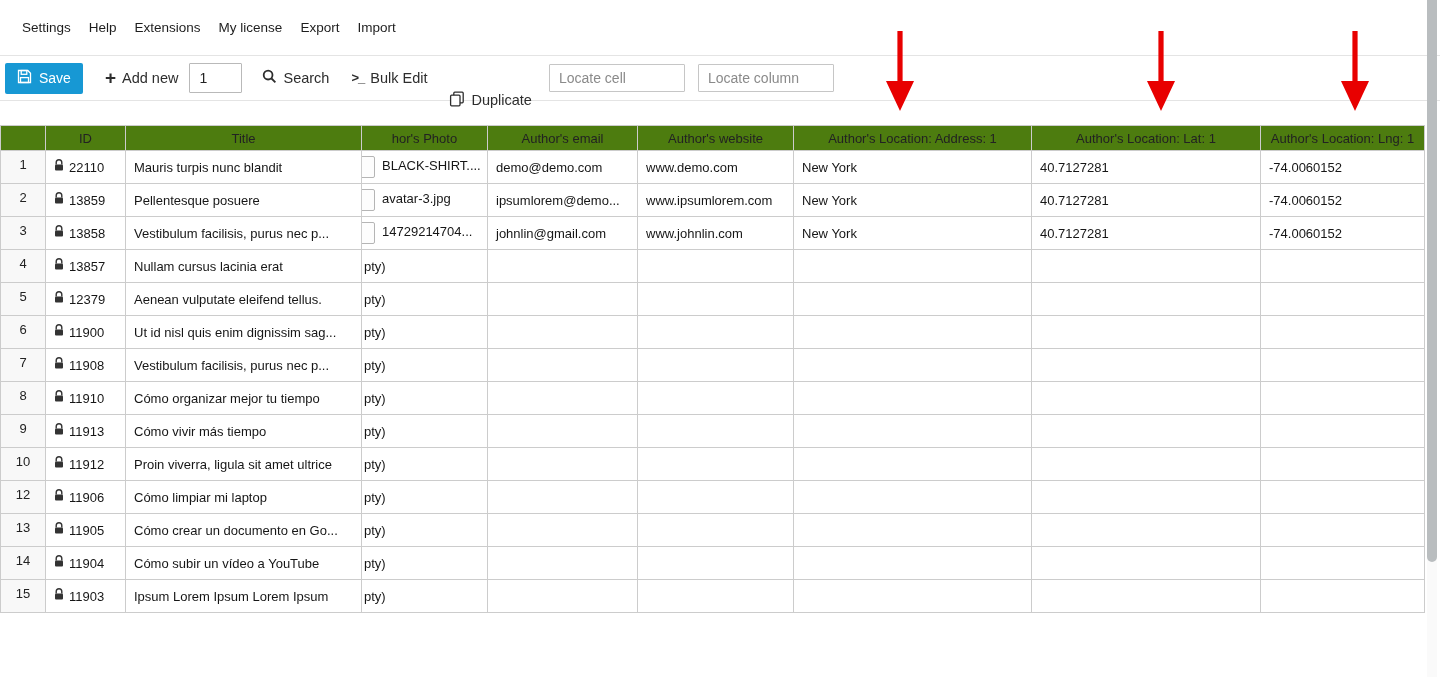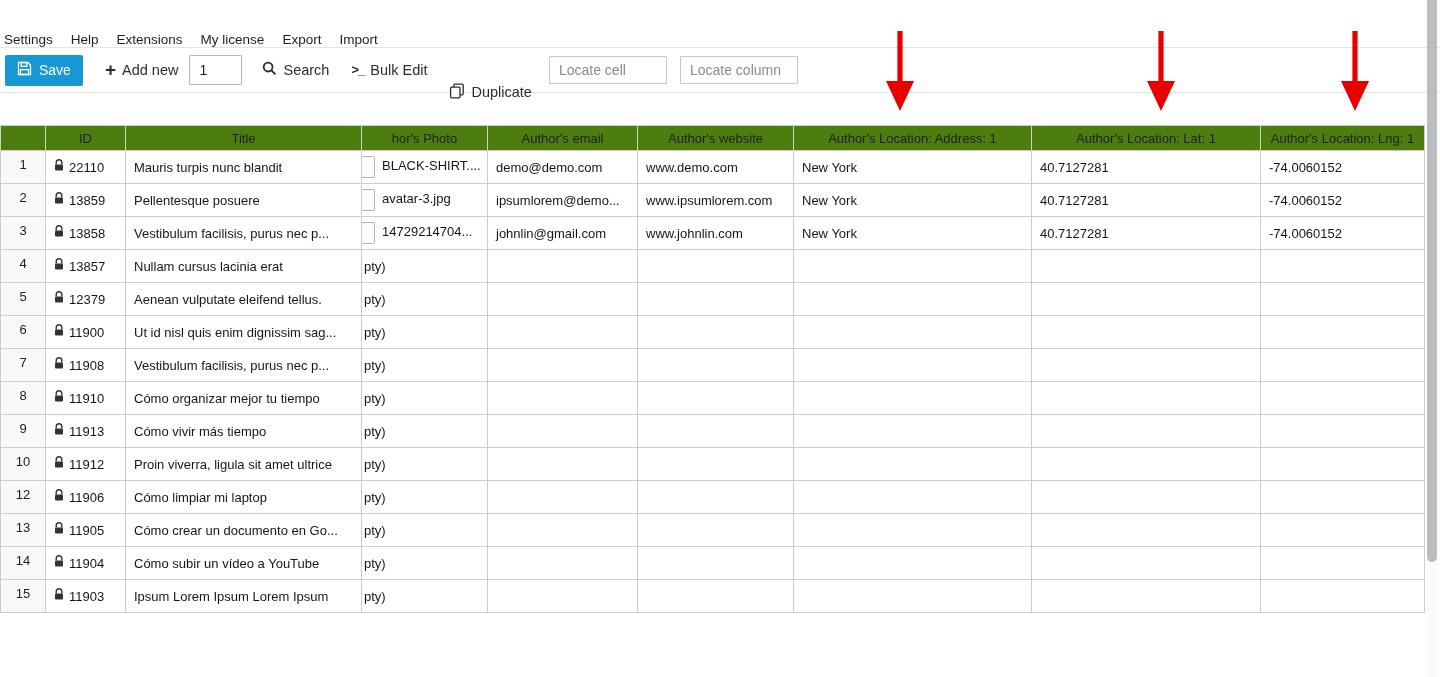--- a/index.html
+++ b/index.html
@@ -4,22 +4,22 @@
 <style>
   * { box-sizing: border-box; margin: 0; padding: 0; }
   html,body { width:1440px; height:677px; }
   body {
     font-family: "Liberation Sans", sans-serif;
     background:#fff; color:#222; position:relative; overflow:hidden;
   }
 
   
   .menubar {
-    height:48px; border-bottom:1px solid #e4e4e4;
-    display:flex; align-items:flex-end; gap:18px; padding-left:4px;
+    height:56px; border-bottom:1px solid #e4e4e4;
+    display:flex; align-items:center; gap:18px; padding-left:22px;
     font-size:13.5px; color:#1e1e1e;
   }
   .menubar span { cursor:pointer; white-space:nowrap; }
 
   
   .toolbar {
     height:45px; border-bottom:1px solid #e4e4e4;
     display:flex; align-items:center; padding-left:5px;
     font-size:14.5px; color:#2d2d2d;
   }
@@ -33,21 +33,21 @@
   .plus { font-size:19px; font-weight:bold; line-height:1; position:relative; top:-1px; }
   .count-input {
     width:53px; height:30px; border:1px solid #b9b9b9; border-radius:1px;
     margin-left:11px; padding:0 0 0 9px; font-size:14px; font-family:inherit; color:#222;
   }
   .search { margin-left:20px; }
   .bulk { margin-left:22px; }
   .bulk-glyph { font-weight:600; letter-spacing:-1px; font-size:13px; position:relative; top:-1px; }
   .dup { margin-left:22px;margin-top:44px; }
   .locate-input {
-    width:118px; height:28px; border:1px solid #c6c6c6; border-radius:1px;
+    width:136px; height:28px; border:1px solid #c6c6c6; border-radius:1px;
     padding:0 9px; font-size:14px; font-family:inherit; color:#222;
   }
   .locate-cell { margin-left:17px; }
   .locate-col { margin-left:13px; }
   .locate-input::placeholder { color:#8a8a8a; opacity:1; }
 
   
   .grid { position:absolute; top:125px; left:0; z-index:1; }
   table { border-collapse:collapse; table-layout:fixed; }
   th, td { border:1px solid #cccccc; overflow:hidden; white-space:nowrap; }

